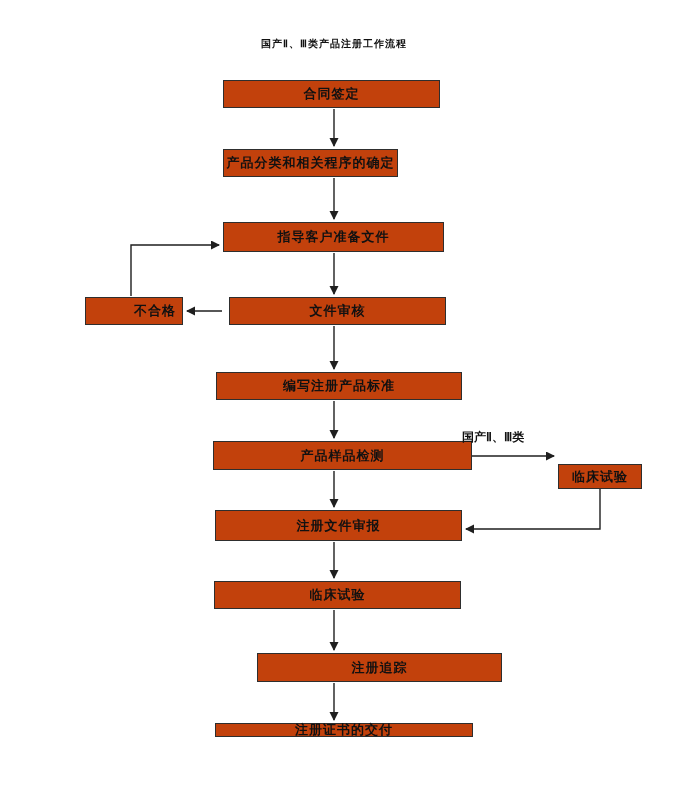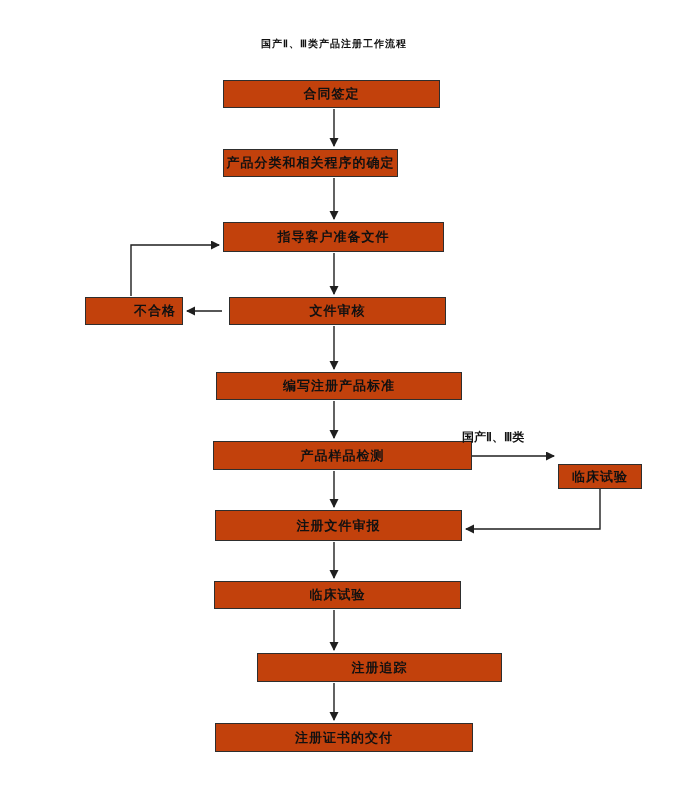--- a/index.html
+++ b/index.html
@@ -43,21 +43,21 @@
   
   .b1  { left: 223px; top:  80px; width: 217px; height: 28px; }
   .b2  { left: 223px; top: 149px; width: 175px; height: 28px; }
   .b3  { left: 223px; top: 222px; width: 221px; height: 30px; }
   .b4  { left: 229px; top: 297px; width: 217px; height: 28px; }
   .b5  { left: 216px; top: 372px; width: 246px; height: 28px; }
   .b6  { left: 213px; top: 441px; width: 259px; height: 29px; }
   .b7  { left: 215px; top: 510px; width: 247px; height: 31px; }
   .b8  { left: 214px; top: 581px; width: 247px; height: 28px; }
   .b9  { left: 213px; top: 653px; width: 245px; height: 29px; margin-left: 44px; }
-  .b10 { left: 215px; top: 723px; width: 258px; height: 29px; }
+  .b10 { left: 215px; top: 723px; width: 258px; height: 14px; }
   
   .b-reject   { left:  85px; top: 297px; width:  98px; height: 28px; padding-left: 42px; }
   .b-clinical { left: 558px; top: 445px; width:  84px; height: 25px; margin-top: 19px; }
   .branch-label {
     position: absolute;
     left: 462px;
     top: 429px;
     font-size: 12px;
     font-weight: bold;
     color: #111111;

